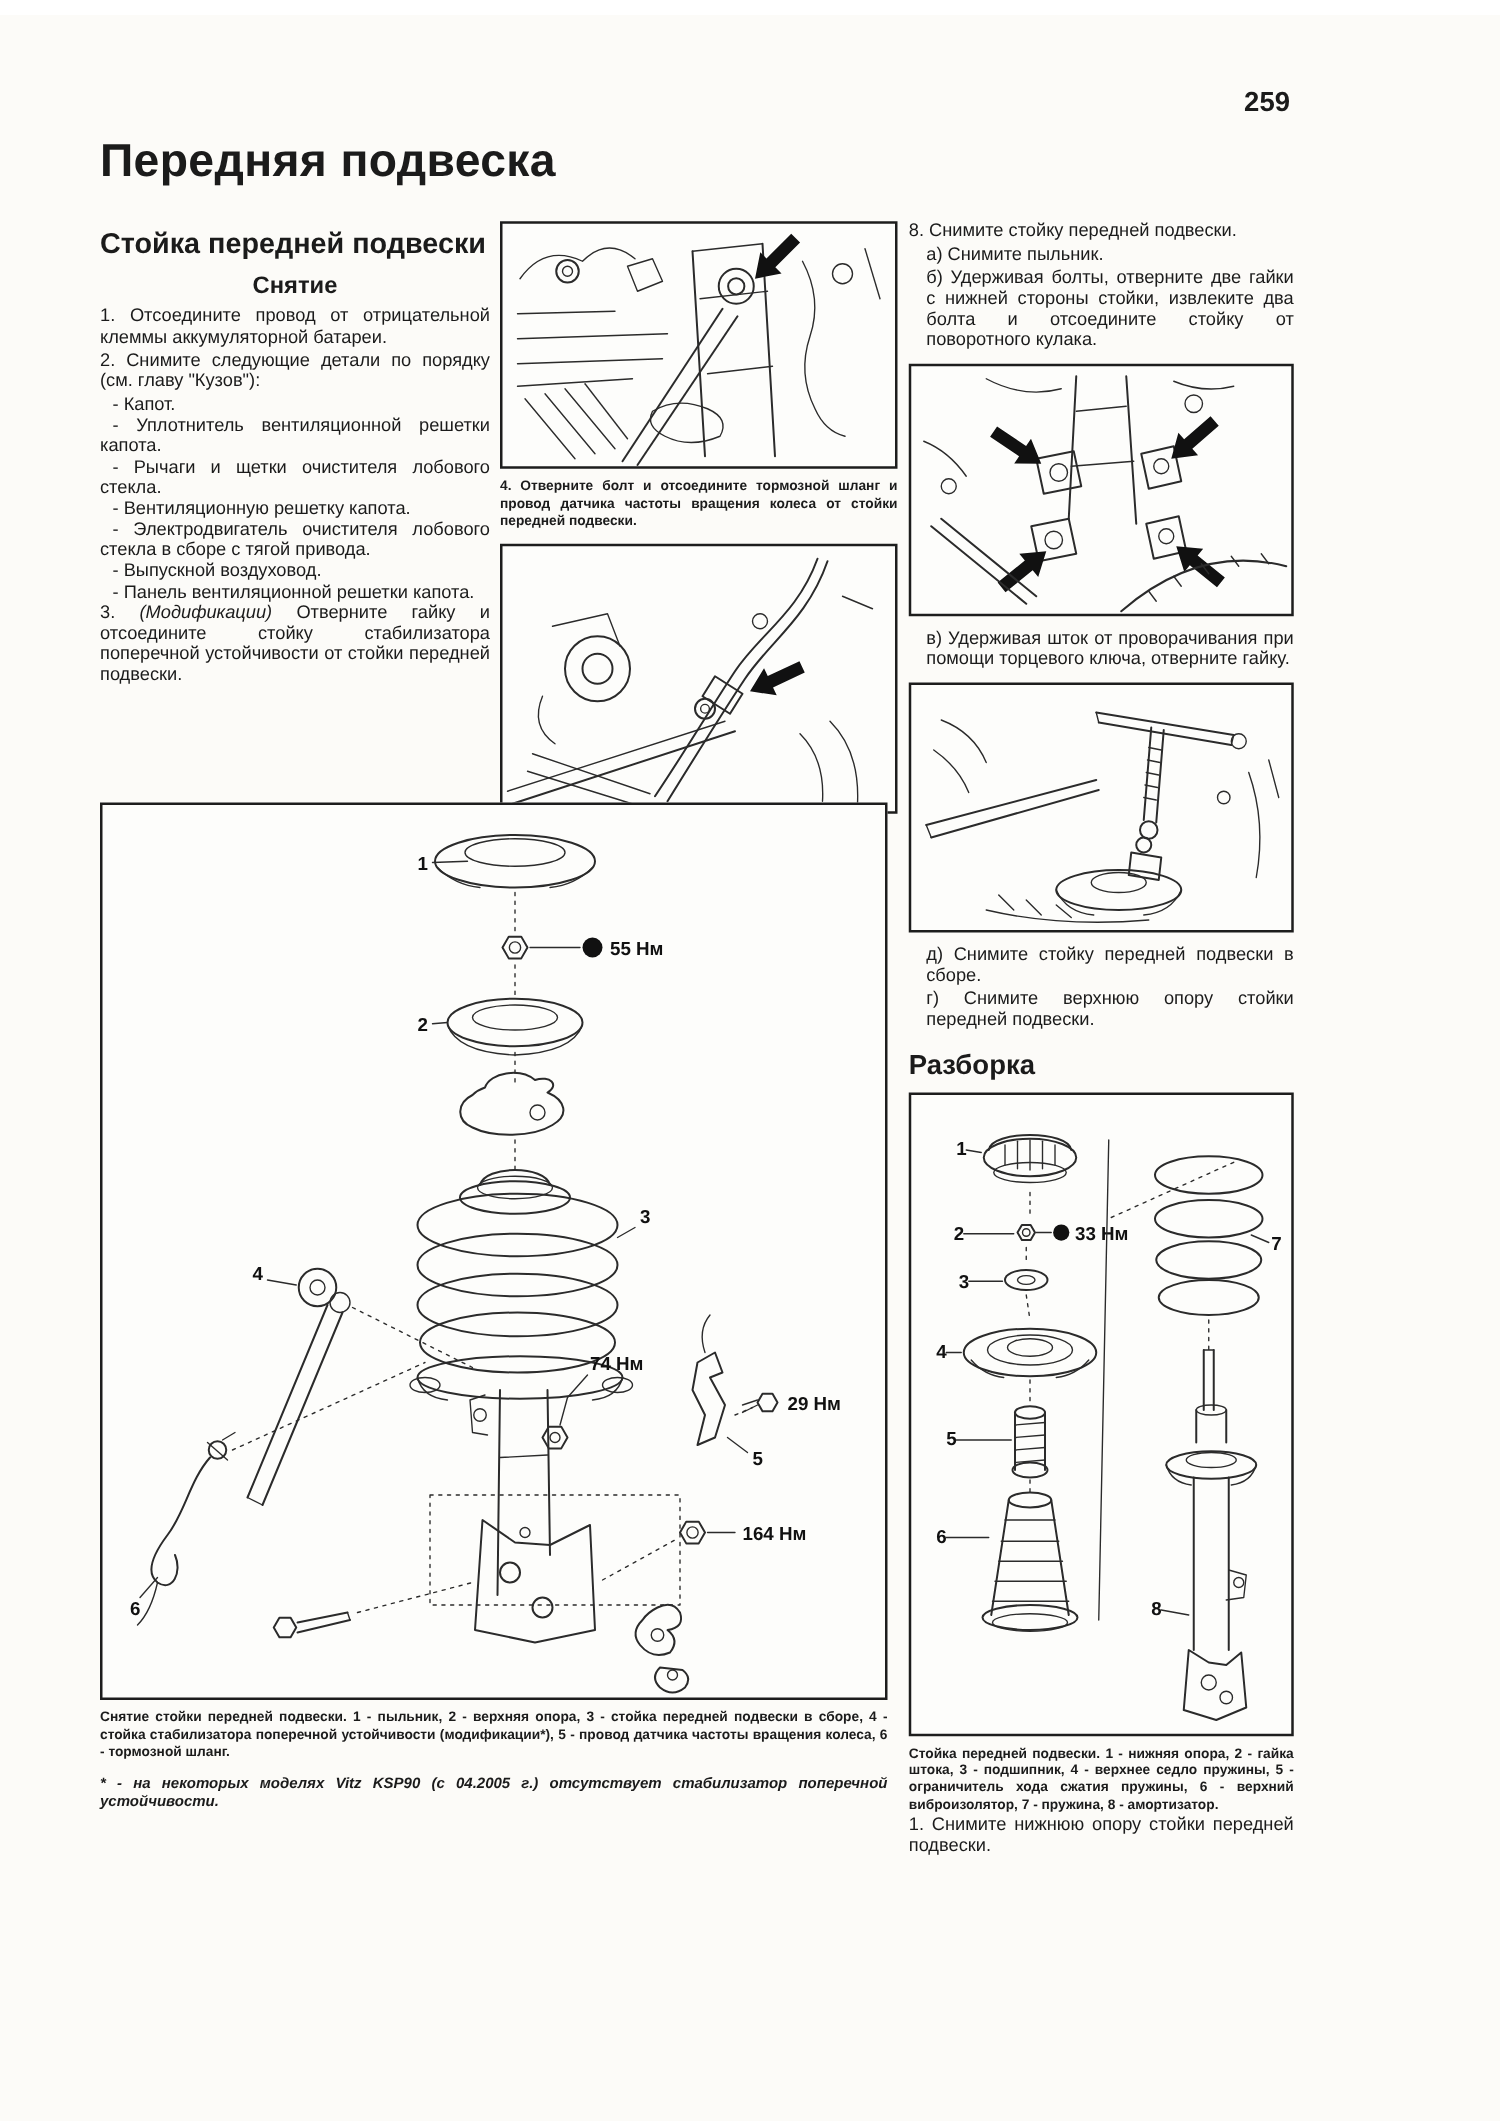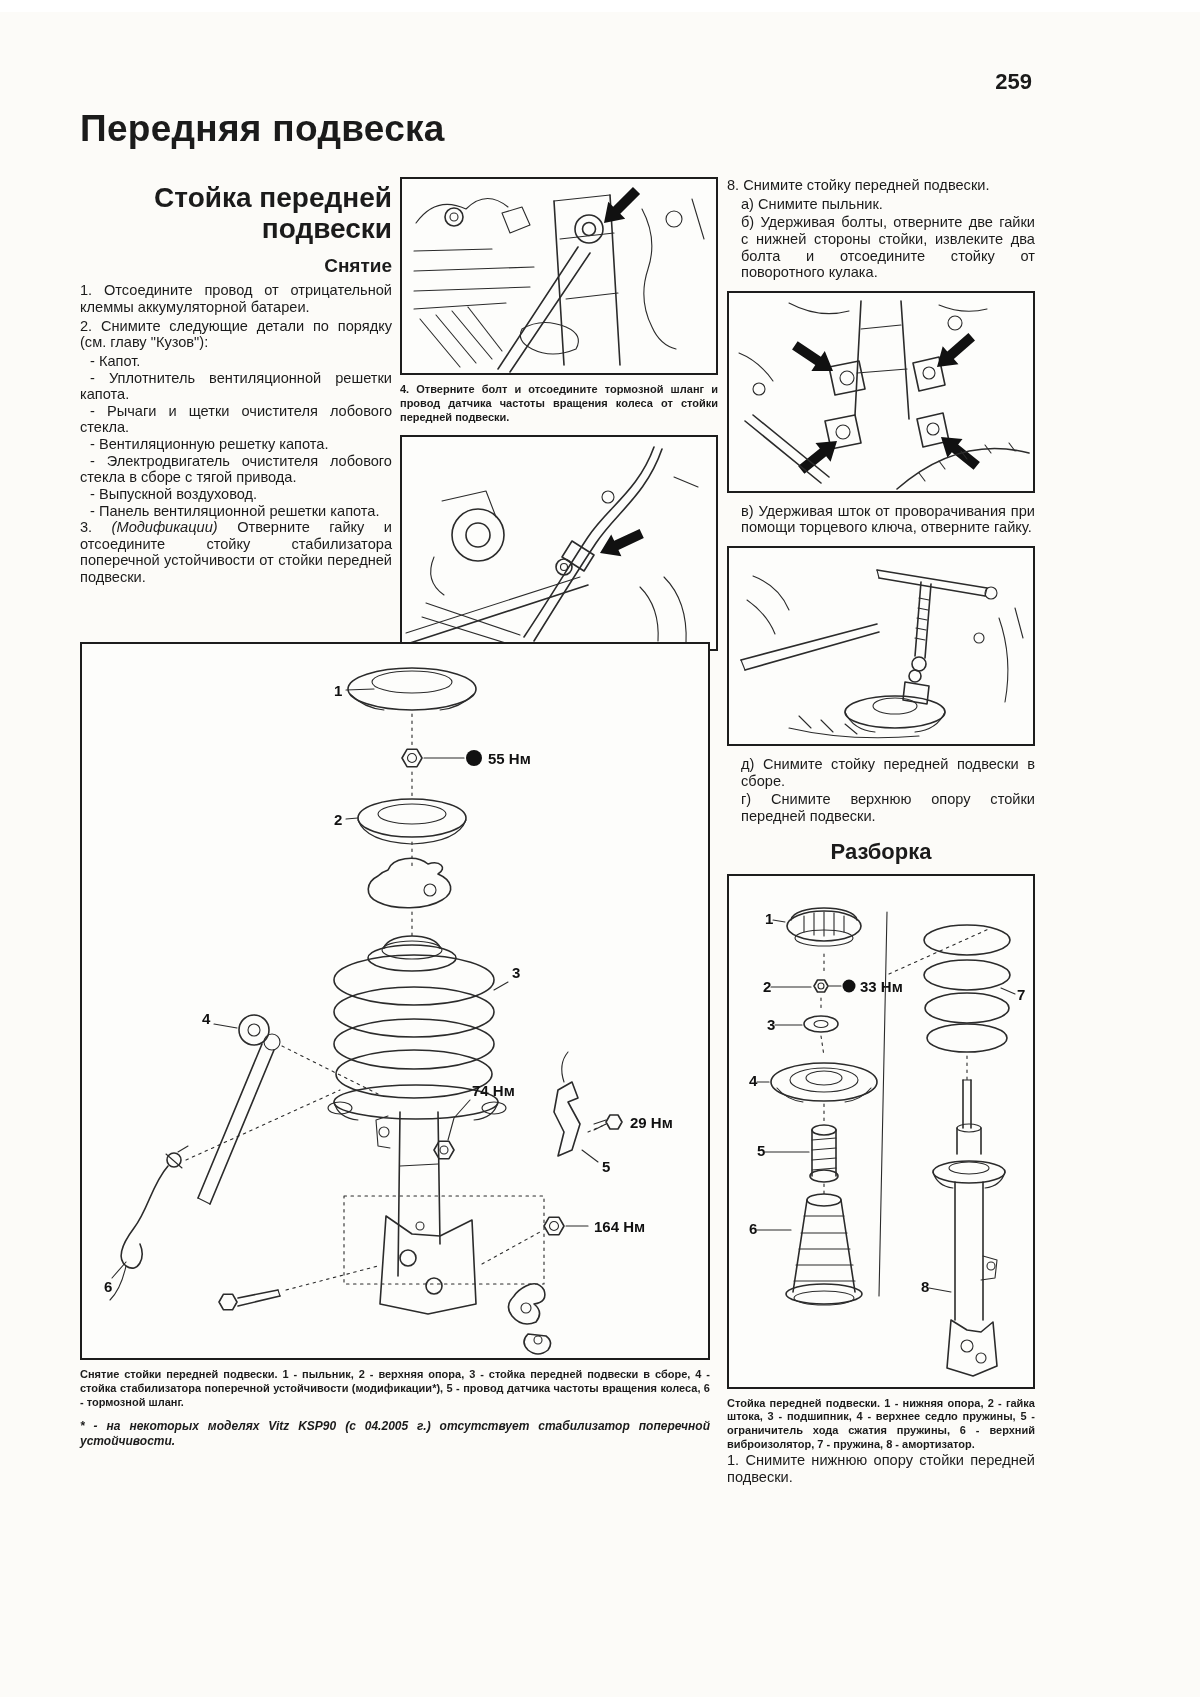--- a/index.html
+++ b/index.html
@@ -8,23 +8,23 @@
   .page { position:relative; width:1200px; height:1697px; margin:12px auto; background:#fcfbf8; overflow:hidden; }
 
   .pagenum { position:absolute; top:57px; right:168px; font-size:22px; font-weight:700; }
   .title   { position:absolute; left:80px; top:96px; font-size:37px; font-weight:700; letter-spacing:.3px; }
 
   .col { position:absolute; font-size:14.6px; line-height:1.14; text-align:justify; }
   .col-left  { left:80px;  top:170px; width:312px; }
   .col-mid   { left:400px; top:165px; width:318px; }
   .col-right { left:727px; top:165px; width:308px; }
 
-  .subtitle { font-size:28px; line-height:1.12; font-weight:700; margin-bottom:10px; text-align:right; }
-  .h3 { font-size:19px; font-weight:700; margin:4px 0 6px; text-align:right; }
-  .h3-big { font-size:22px; font-weight:700; margin:14px 0 10px; text-align:center; }
+  .subtitle { font-size:23px; line-height:1.12; font-weight:700; margin-bottom:10px; text-align:left; }
+  .h3 { font-size:19px; font-weight:700; margin:4px 0 6px; text-align:center; }
+  .h3-big { font-size:22px; font-weight:700; margin:14px 0 10px; text-align:left; }
 
   p.step { margin:0 0 2px; }
   p.item { margin:0; text-indent:10px; }
   p.sub  { margin:0 0 2px; padding-left:14px; }
   em { font-style:italic; }
 
   .fig { border:2px solid #1d1d1d; background:#fdfdfb; overflow:hidden; }
   .fig svg { display:block; }
   .fig svg text { font-family:"Liberation Sans", sans-serif; font-size:15px; font-weight:700; fill:#111; }
 

